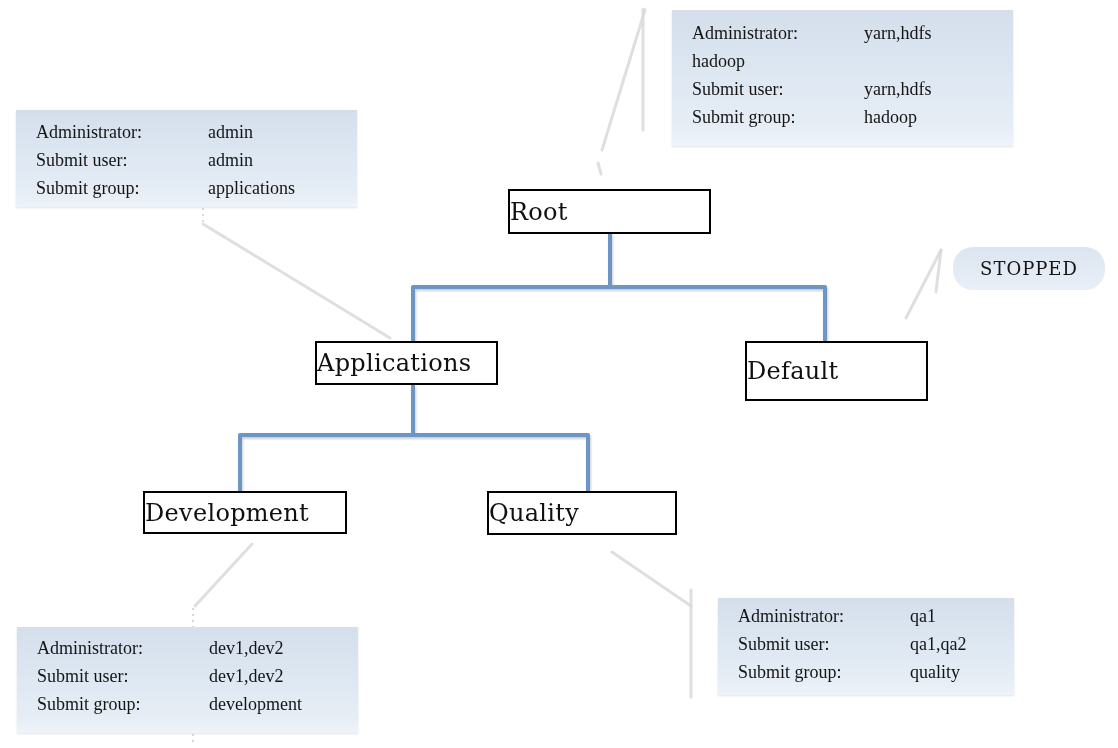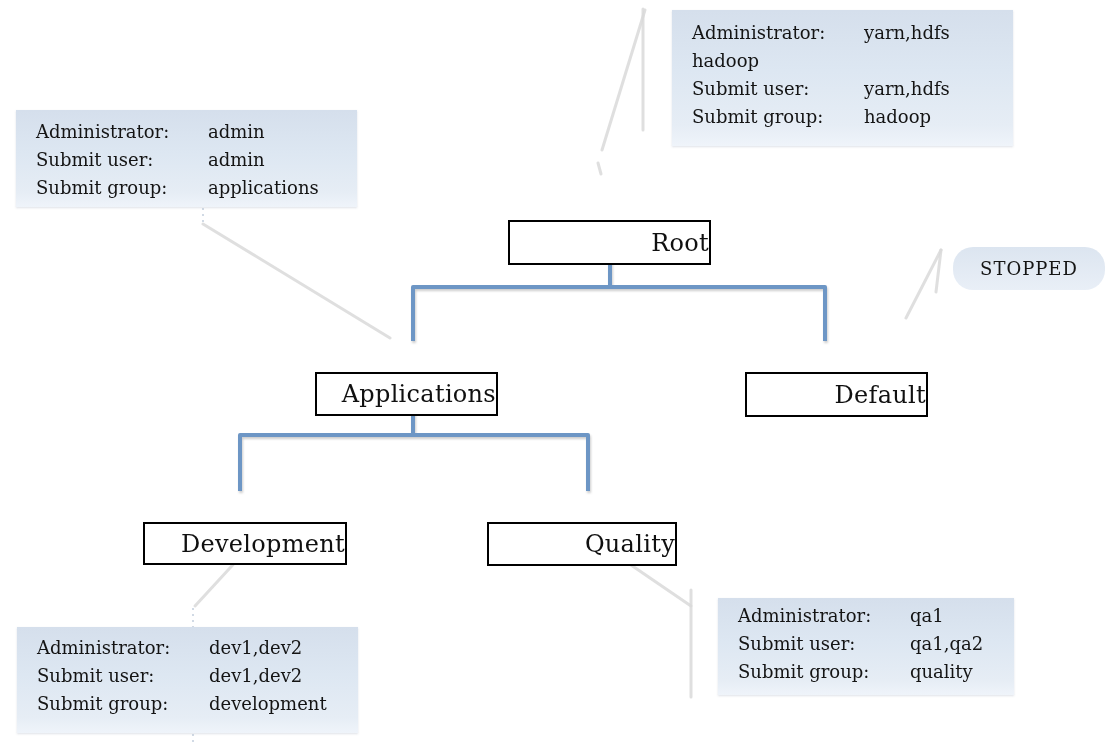--- a/index.html
+++ b/index.html
@@ -40,29 +40,28 @@
   }
 
   
   .node {
     position: absolute;
     box-sizing: border-box;
     background: #ffffff;
     border: 2.5px solid var(--node_border, #000000);
     display: flex;
     align-items: center;
-    justify-content: flex-end;
+    justify-content: flex-start;
     font-size: 24px;
     letter-spacing: 0.3px;
     color: #101010;
-    margin-top: 31px;
   }
   #node-root        { left: 508px; top: 189px; width: 203px; height: 45px; }
   #node-applications{ left: 315px; top: 341px; width: 183px; height: 44px; }
-  #node-default     { left: 745px; top: 341px; width: 183px; height: 45px; }
+  #node-default     { left: 745px; top: 341px; width: 183px; height: 60px; }
   #node-development { left: 143px; top: 491px; width: 204px; height: 43px; }
   #node-quality     { left: 487px; top: 491px; width: 190px; height: 44px; }
 
   
   .callout {
     position: absolute;
     box-sizing: border-box;
     background: linear-gradient(180deg,
       var(--callout_bg_top, #d5dfec) 0%,
       var(--callout_bg, #dde7f2) 45%,
@@ -72,21 +71,21 @@
     padding: 8px 0 0 20px;
     font-size: 18px;
     line-height: 28px;
     color: #141414;
   }
   #callout-root-acl         { left: 672px; top: 10px;  width: 341px; height: 136px; padding-top: 9px; }
   #callout-applications-acl { left: 16px;  top: 110px; width: 341px; height: 97px;  padding-top: 8px; }
   #callout-development-acl  { left: 17px;  top: 627px; width: 341px; height: 106px; padding-top: 7px; }
   #callout-quality-acl      { left: 718px; top: 598px; width: 296px; height: 97px;  padding-top: 4px; }
 
-  .row { display: flex; }
+  .row { display: flex; font-family: Liberation Serif, serif; }
   .row .lbl { width: 172px; flex: 0 0 auto; white-space: nowrap; }
   .row .val { flex: 1; white-space: nowrap; }
 
   
   .status {
     position: absolute;
     left: 953px; top: 247px;
     width: 152px; height: 43px;
     box-sizing: border-box;
     background: linear-gradient(180deg, var(--status_bg, #dce5f0) 0%, #e9eff7 100%);

